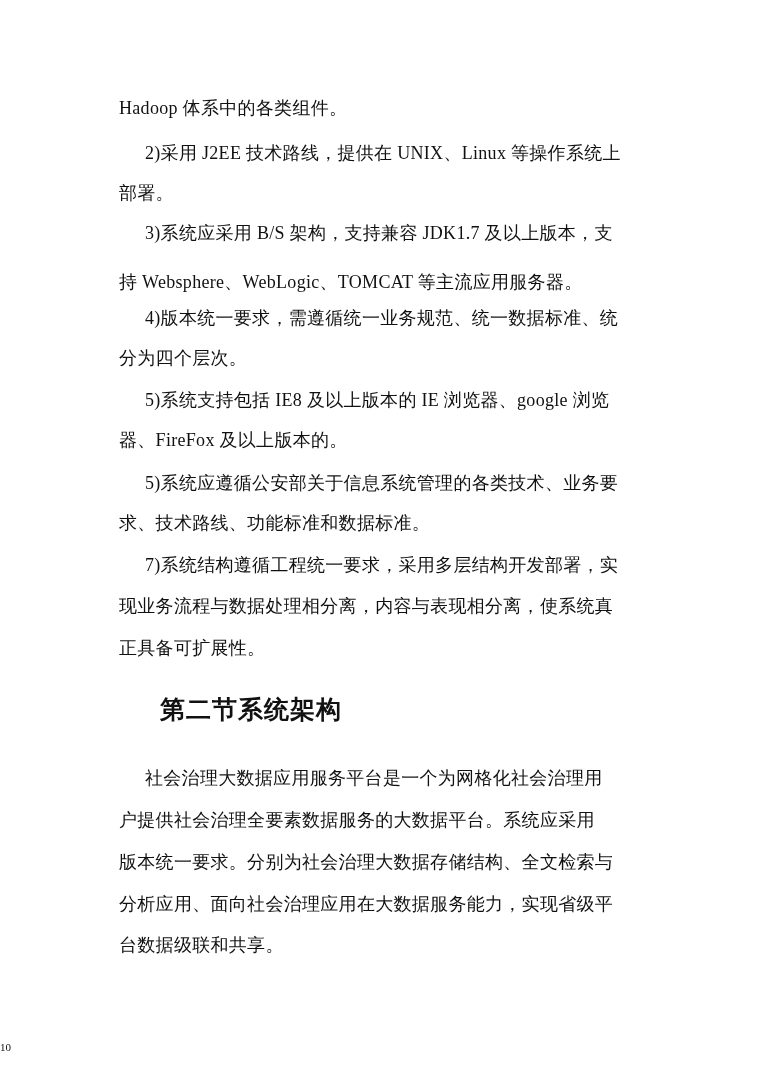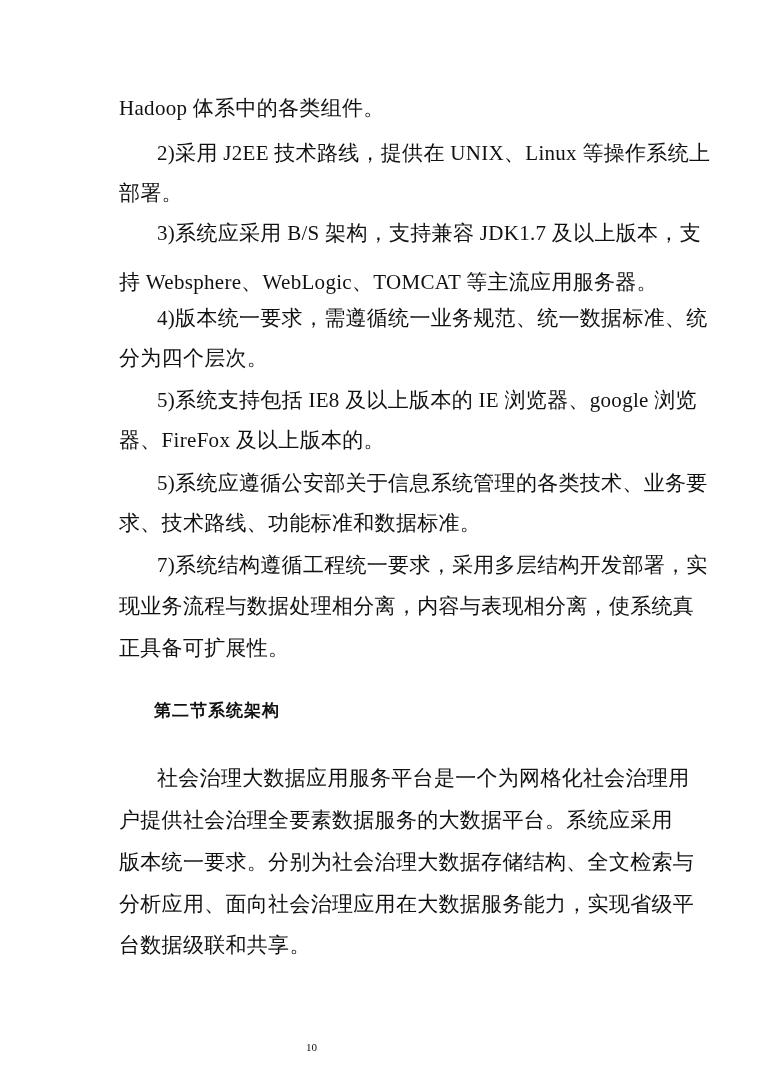--- a/index.html
+++ b/index.html
@@ -1,22 +1,22 @@
 <!DOCTYPE html>
 <html><head>
   <meta charset="utf-8">
   <style>
     html, body { margin: 0; padding: 0; background: #ffffff; }
     body { width: 761px; height: 1077px; position: relative; overflow: hidden;
       font-family: "Liberation Serif", "DejaVu Serif", serif; color: #111111; }
-    .line { position: absolute; left: 119px; font-size: 21px; line-height: 24px; white-space: nowrap; letter-spacing: 0.3px; }
-    .indent { left: 157px; }
-    .heading { position: absolute; left: 154px; font-size: 17px; font-weight: bold; line-height: 26px; white-space: nowrap;
+    .line { position: absolute; left: 119px; font-size: 18px; line-height: 24px; white-space: nowrap; letter-spacing: 0.3px; }
+    .indent { left: 145px; }
+    .heading { position: absolute; left: 160px; font-size: 25px; font-weight: bold; line-height: 26px; white-space: nowrap;
       font-family: "DejaVu Sans", "Liberation Sans", sans-serif; letter-spacing: 1px; }
-    .pagenum { position: absolute; left: 0; width: 623px; text-align: center; font-size: 11px; line-height: 14px; }
+    .pagenum { position: absolute; left: 0; width: 623px; text-align: left; font-size: 11px; line-height: 14px; }
   </style>
 </head>
 <body>
 
 <div>
   <div class="line" style="top:96px">Hadoop 体系中的各类组件。</div>
   <div class="line indent" style="top:141px">2)采用 J2EE 技术路线，提供在 UNIX、Linux 等操作系统上</div>
   <div class="line" style="top:181px">部署。</div>
   <div class="line indent" style="top:221px">3)系统应采用 B/S 架构，支持兼容 JDK1.7 及以上版本，支</div>
   <div class="line" style="top:270px">持 Websphere、WebLogic、TOMCAT 等主流应用服务器。</div>

